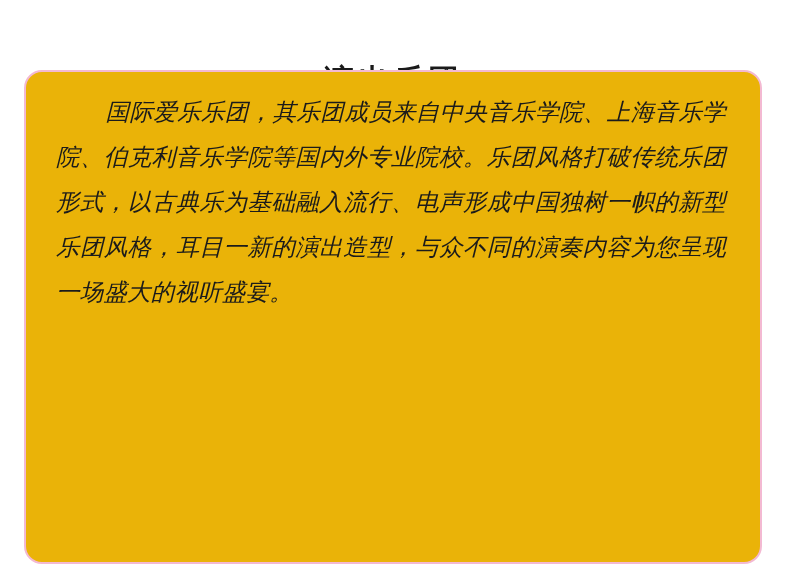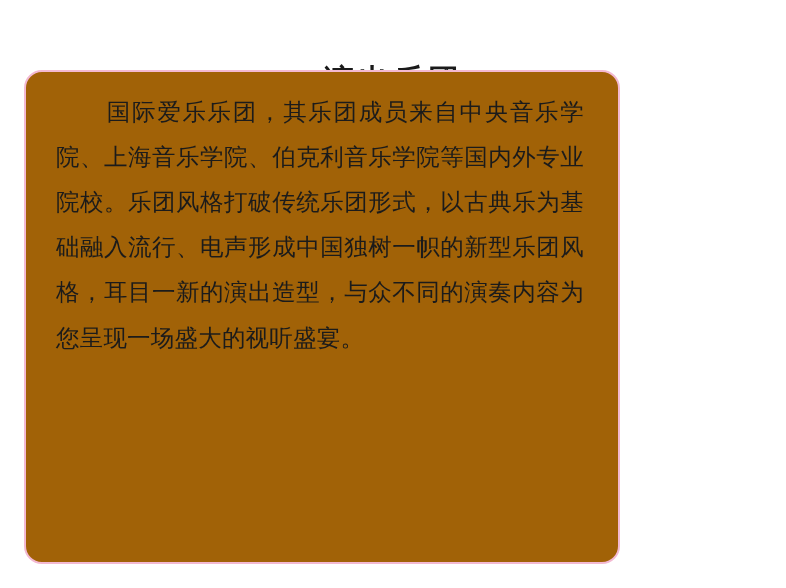--- a/index.html
+++ b/index.html
@@ -41,27 +41,28 @@
     width: 178px;
     height: 5px;
     margin: 4px auto 0 auto;
     background: #e8568e;
     border-radius: 2px;
   }
   .content-card {
     position: absolute;
     left: 24px;
     top: 70px;
-    width: 596px;
+    width: 738px;
     height: 494px;
     box-sizing: border-box;
     border: 2px solid #f3b9d2;
     border-radius: 18px;
-    background: #a16207;
+    background: #eab308;
     padding: 18px 34px 10px 30px;
+    font-style: italic;
   }
   .para {
     font-size: 23.5px;
     color: #1b1b1b;
     line-height: 1.92;
     text-align: justify;
     text-justify: inter-ideograph;
     letter-spacing: 0.2px;
     margin: 0;
   }

